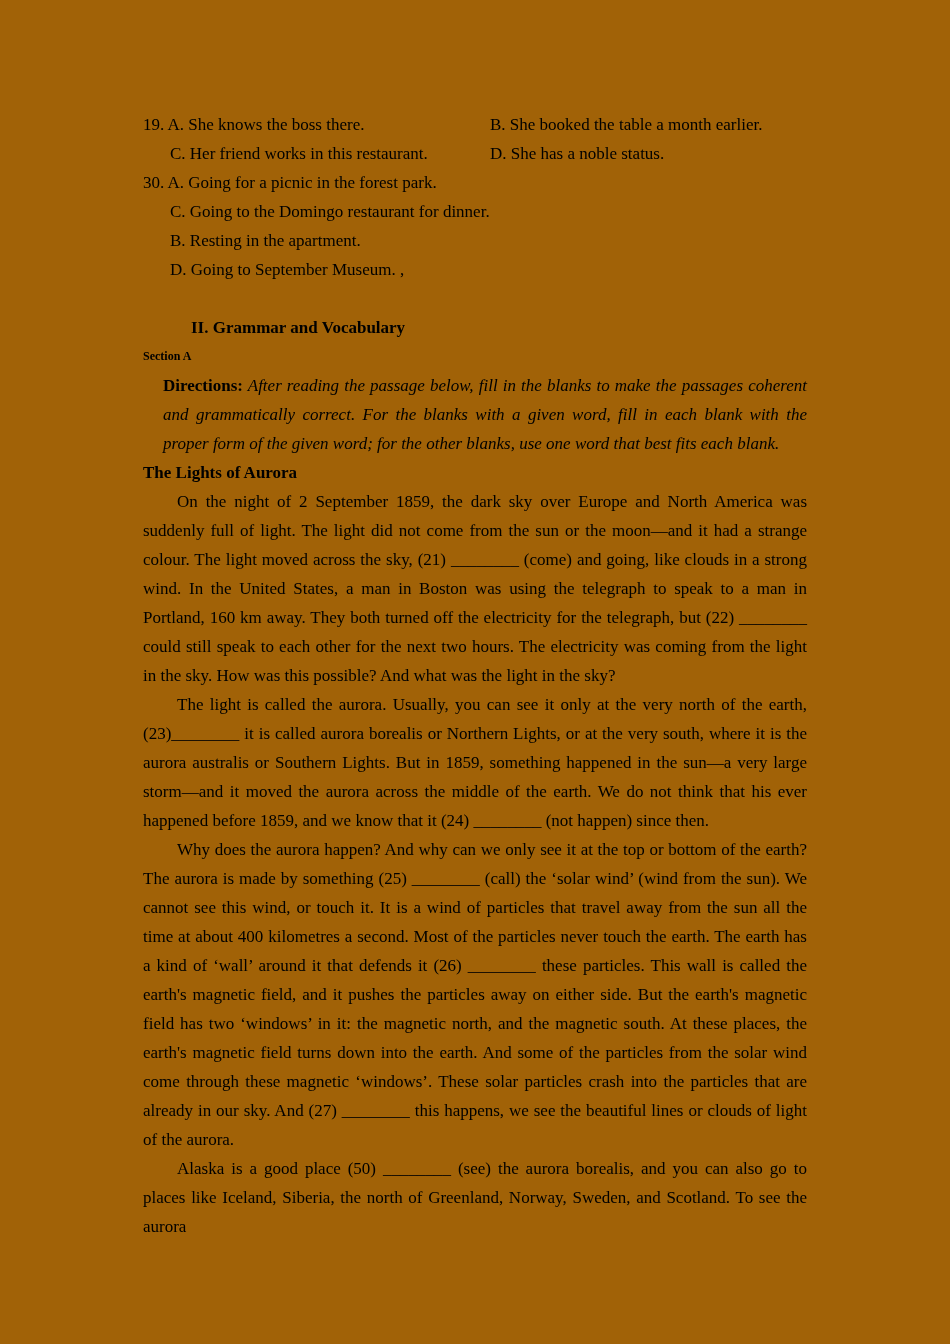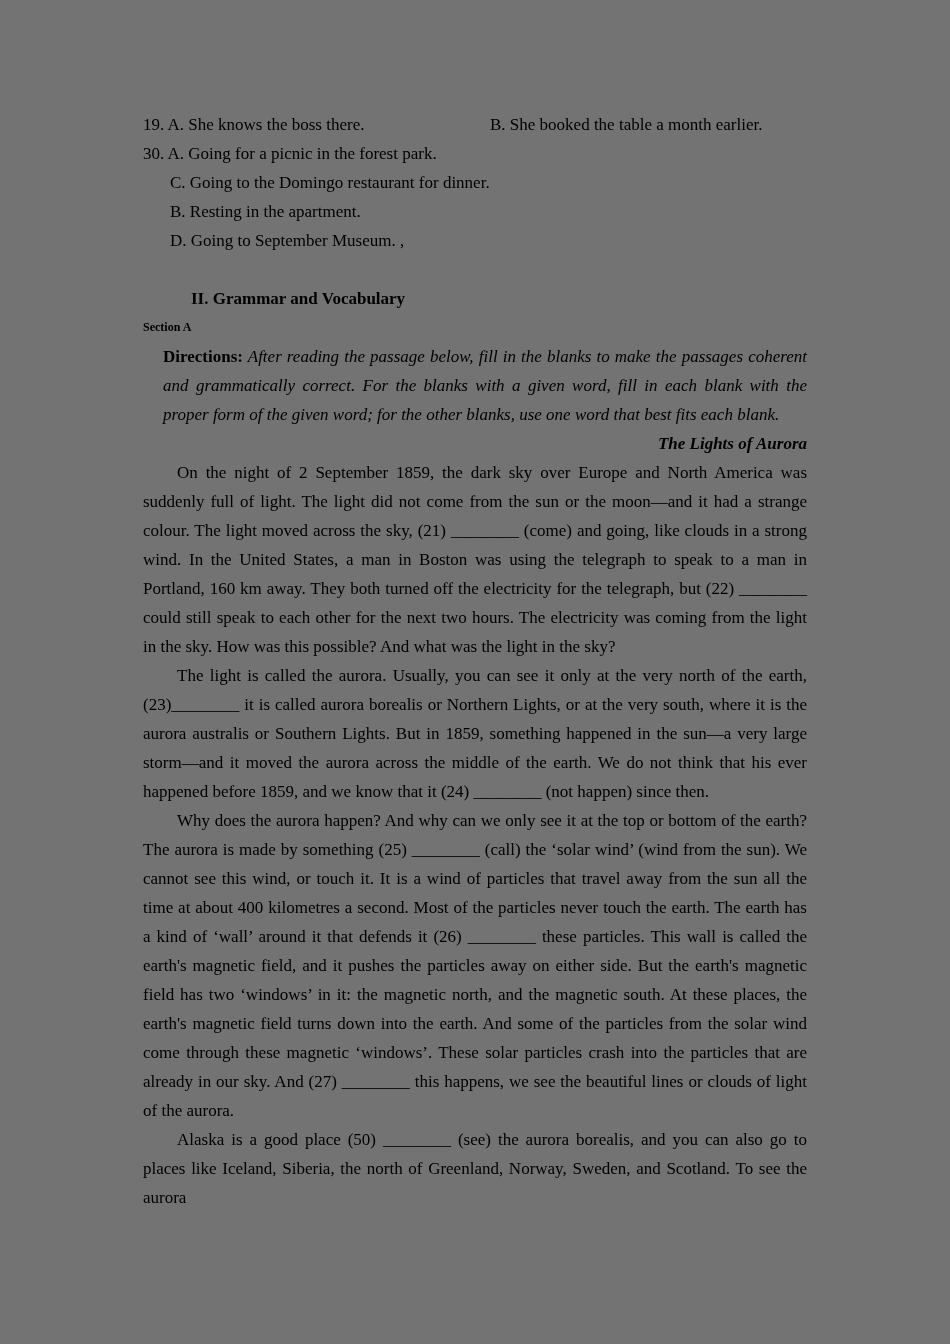--- a/index.html
+++ b/index.html
@@ -1,51 +1,55 @@
 <!DOCTYPE html>
 <html><head>
 <meta charset="utf-8">
 <style>
   * { margin: 0; padding: 0; box-sizing: border-box; }
   html, body { background: #ffffff; }
   body { width: 950px; height: 1344px; font-family: "Liberation Serif", "DejaVu Serif", serif; }
   .page {
     width: 950px;
     height: 1344px;
-    background: #737373;
+    background: #a16207;
     color: #000000;
     padding: 110px 143px 17px 143px;
     font-size: 17px;
     line-height: 29px;
     overflow: hidden;
   }
   
   .q-row { display: grid; grid-template-columns: 347px 1fr; }
   .q-row .opt { white-space: nowrap; }
   .indent-opt { padding-left: 27px; }
   .q-single { white-space: nowrap; }
   
   .section-heading { font-weight: bold; margin-top: 29px; margin-left: 48px; }
   .section-sub { font-weight: bold; }
   .directions { text-align: justify; margin-left: 20px; }
   .directions .lbl { font-weight: bold; font-style: normal; }
   .directions .txt { font-style: italic; }
-  .passage-title { text-align: right; font-weight: bold; font-style: italic; }
+  .passage-title { text-align: left; font-weight: bold; }
   .para { text-align: justify; text-indent: 34px; }
   .para.continues { text-align-last: justify; }
 </style>
 </head>
 <body>
 
 <div class="page">
 
   <section>
     <div class="q-row">
       <span class="opt">19. A. She knows the boss there.</span>
       <span class="opt">B. She booked the table a month earlier.</span>
+    </div>
+    <div class="q-row">
+      <span class="opt indent-opt">C. Her friend works in this restaurant.</span>
+      <span class="opt">D. She has a noble status.</span>
     </div>
     <div class="q-single">30. A. Going for a picnic in the forest park.</div>
     <div class="q-single indent-opt">C. Going to the Domingo restaurant for dinner.</div>
     <div class="q-single indent-opt">B. Resting in the apartment.</div>
     <div class="q-single indent-opt">D. Going to September Museum. ,</div>
   </section>
 
   <section>
     <h2 class="section-heading" style="font-size:17px;">II. Grammar and Vocabulary</h2>
     <h3 class="section-sub" style="font-size:12px;">Section A</h3>

